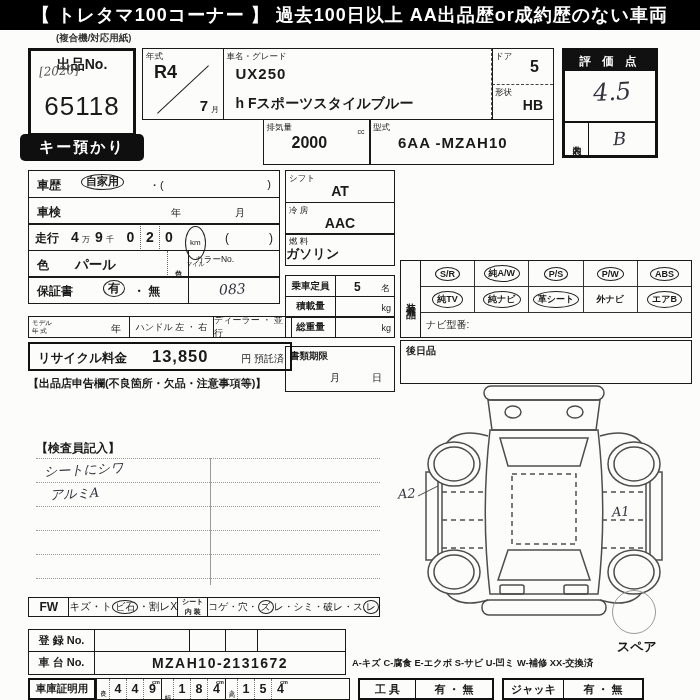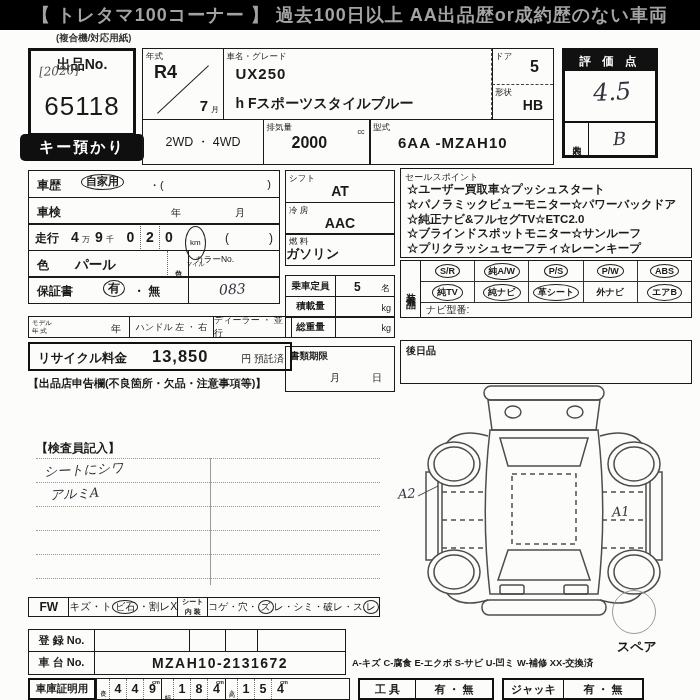--- a/index.html
+++ b/index.html
@@ -1,20 +1,20 @@
 <!DOCTYPE html>
 <html><head>
 <meta charset="utf-8">
 <style>
   *{box-sizing:border-box;margin:0;padding:0;}
   html,body{width:700px;height:700px;}
   .sheet{position:relative;width:700px;height:700px;background:#fcfcfa;overflow:hidden;
          font-family:"Liberation Sans",sans-serif;color:#1a1a1a;}
   .abs{position:absolute;}
-  .banner{background:#000;color:#a3a3a3;display:flex;align-items:center;justify-content:center;
+  .banner{background:#000;color:#ffffff;display:flex;align-items:center;justify-content:center;
           font-size:18px;font-weight:bold;letter-spacing:1px;white-space:nowrap;}
   .bx{border:1.5px solid #1a1a1a;}
   .bx2{border:3px solid #111;}
   .cell{position:absolute;border:1.5px solid #1a1a1a;padding-left:40px;}
   .sl{position:absolute;left:3px;top:2px;font-size:8.5px;}
   .hand{font-family:"DejaVu Serif",serif;font-style:italic;color:#33333f;display:inline-block;transform:rotate(-3deg);}
   .circ{display:inline-block;border:1.5px solid #222;border-radius:50%;padding:0 4px;line-height:1.25;}
   .vtext{writing-mode:vertical-rl;text-orientation:upright;}
   .rl{position:absolute;top:6px;font-size:12px;font-weight:bold;}
   .lrow{position:absolute;left:0;width:252px;height:28px;border:1.5px solid #1a1a1a;}
@@ -74,23 +74,20 @@
       <span style="position:absolute;left:12px;top:16px;font-size:15px;font-weight:bold;letter-spacing:1px">UX250</span>
       <span style="position:absolute;left:12px;top:46px;font-size:14px;font-weight:bold">h Fスポーツスタイルブルー</span>
     </div>
     <div class="cell" style="left:349px;top:0;width:63px;height:72px;border-left:1.5px dashed #444">
       <span class="sl">ドア</span>
       <span style="position:absolute;right:14px;top:9px;font-size:16px;font-weight:bold">5</span>
       <div style="position:absolute;left:0;right:0;top:35px;border-top:1.5px dashed #444"></div>
       <span style="position:absolute;left:3px;top:38px;font-size:8.5px">形状</span>
       <span style="position:absolute;right:10px;bottom:6px;font-size:14px;font-weight:bold">HB</span>
     </div>
-    <div class="cell" style="left:0;top:70.5px;width:122px;height:46px">
-      <span style="position:absolute;left:0;right:0;top:14px;text-align:center;font-size:12.5px">2WD ・ 4WD</span>
-    </div>
     <div class="cell" style="left:120.5px;top:70.5px;width:108px;height:46px">
       <span class="sl">排気量</span>
       <span style="position:absolute;left:28px;top:14px;font-size:16px;font-weight:bold">2000</span>
       <span style="position:absolute;right:5px;top:8px;font-size:7px">cc</span>
     </div>
     <div class="cell" style="left:227px;top:70.5px;width:185px;height:46px">
       <span class="sl">型式</span>
       <span style="position:absolute;left:28px;top:14px;font-size:15px;font-weight:bold;letter-spacing:1px">6AA -MZAH10</span>
     </div>
   </div>
@@ -189,32 +186,22 @@
         <span style="position:absolute;right:3px;top:6px;font-size:9px">kg</span>
       </div>
     </div>
     <div class="mbox" style="top:176px;height:46px">
       <span style="position:absolute;left:4px;top:3px;font-size:9.5px;font-weight:bold">書類期限</span>
       <span style="position:absolute;left:44px;bottom:6px;font-size:10px">月</span>
       <span style="position:absolute;right:12px;bottom:6px;font-size:10px">日</span>
     </div>
   </div>
 
-  <div class="abs bx" style="left:400px;top:168px;width:292px;height:90px">
-    <div style="position:absolute;left:4px;top:2px;font-size:9px">セールスポイント</div>
-    <div style="position:absolute;left:6px;top:13px;right:2px">
-      <div style="font-size:11.5px;font-weight:bold;line-height:14.8px">☆ユーザー買取車☆プッシュスタート</div>
-      <div style="font-size:11.5px;font-weight:bold;line-height:14.8px">☆パノラミックビューモニター☆パワーバックドア</div>
-      <div style="font-size:11.5px;font-weight:bold;line-height:14.8px">☆純正ナビ&amp;フルセグTV☆ETC2.0</div>
-      <div style="font-size:11.5px;font-weight:bold;line-height:14.8px">☆ブラインドスポットモニター☆サンルーフ</div>
-      <div style="font-size:11.5px;font-weight:bold;line-height:14.8px">☆プリクラッシュセーフティ☆レーンキープ</div>
-    </div>
-  </div>
-
-  <div class="abs equip" style="left:400px;top:260px;width:292px;height:58px">
+
+  <div class="abs equip" style="left:400px;top:260px;width:292px;height:78px">
     <div class="eq-side">
       <span class="vtext" style="font-size:10px;font-weight:bold;letter-spacing:3px">装備品</span>
     </div>
     <div class="eq-main">
       <div class="eq-row">
         <div class="eq-cell">
             <span class="pill on">S/R</span>
           </div>
         <div class="eq-cell">
             <span class="pill on">純A/W</span>

